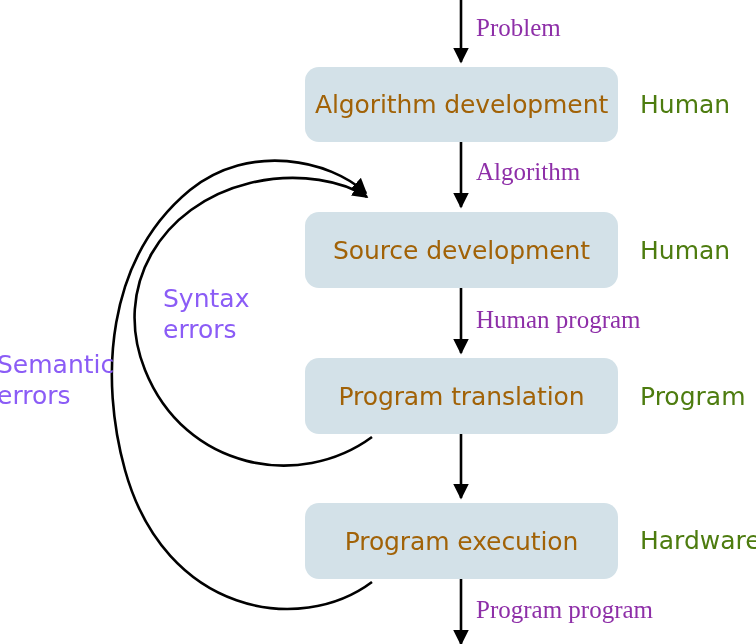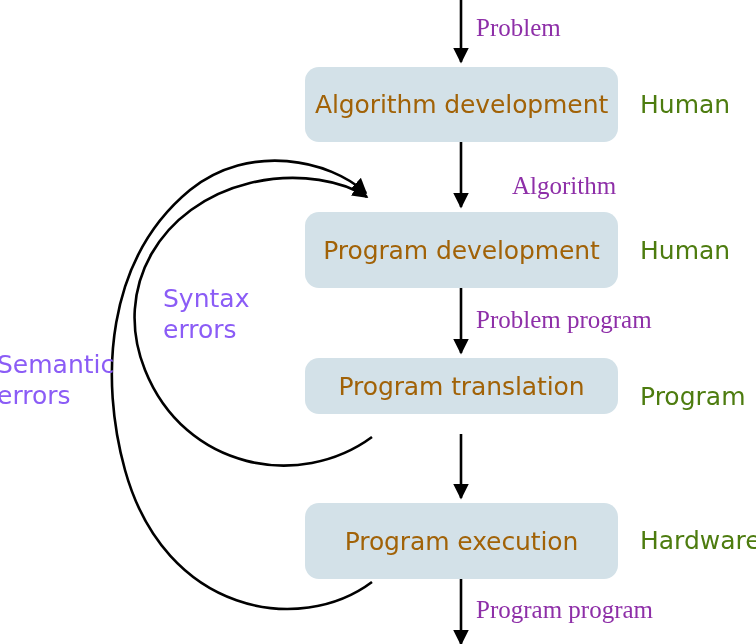--- a/index.html
+++ b/index.html
@@ -93,44 +93,44 @@
     <path d="M 372 437 C 300 490, 185 470, 145 370 C 112 288, 160 205, 250 183 C 300 171, 345 182, 367 197" fill="none" stroke="#000000" stroke-width="2.6" marker-end="url(#arrowhead)"></path>
 
     <path d="M 372 582 C 300 636, 165 614, 125 470 C 100 380, 105 260, 190 190 C 250 142, 330 160, 366 193" fill="none" stroke="#000000" stroke-width="2.6" marker-end="url(#arrowhead)"></path>
   </svg>
 
   <div class="stage-box" style="left:305px; top:67px; width:313px; height:75px;">
     <span class="stage-label">Algorithm development</span>
   </div>
 
   <div class="stage-box" style="left:305px; top:212px; width:313px; height:76px;">
-    <span class="stage-label">Program development</span>
+    <span class="stage-label">Source development</span>
   </div>
 
-  <div class="stage-box" style="left:305px; top:358px; width:313px; height:56px;">
+  <div class="stage-box" style="left:305px; top:358px; width:313px; height:76px;">
     <span class="stage-label">Program translation</span>
   </div>
 
   <div class="stage-box" style="left:305px; top:503px; width:313px; height:76px;">
     <span class="stage-label">Program execution</span>
   </div>
 
   <div class="actor-label" style="left:640px; top:92px;">Human</div>
 
   <div class="actor-label" style="left:640px; top:238px;">Human</div>
 
   <div class="actor-label" style="left:640px; top:384px;">Program</div>
 
   <div class="actor-label" style="left:640px; top:528px;">Hardware</div>
 
   <div class="flow-label" style="left:476px; top:15px;">Problem</div>
 
-  <div class="flow-label" style="left:476px; top:173px;margin-left:36px;">Algorithm</div>
+  <div class="flow-label" style="left:476px; top:159px;">Algorithm</div>
 
-  <div class="flow-label" style="left:476px; top:307px;">Problem program</div>
+  <div class="flow-label" style="left:476px; top:307px;">Human program</div>
 
 
   <div class="flow-label" style="left:476px; top:597px;">Program program</div>
 
   <div class="error-label" style="left:163px; top:284px;">
     <div>Syntax</div>
     <div>errors</div>
   </div>
 
   <div class="error-label" style="left:-3px; top:350px;">

